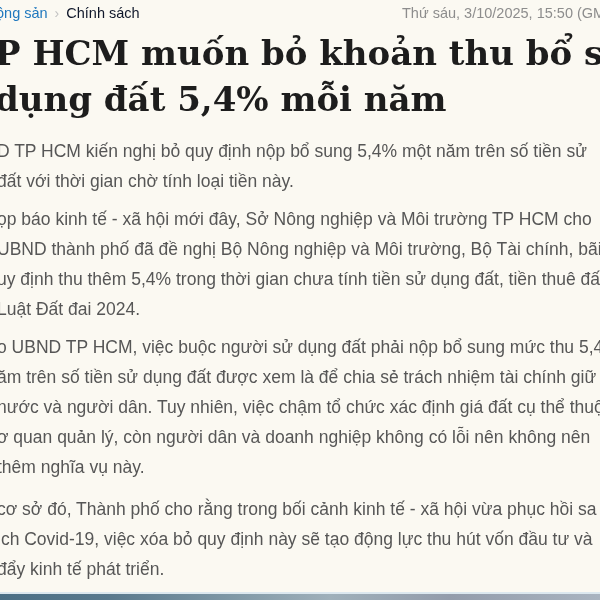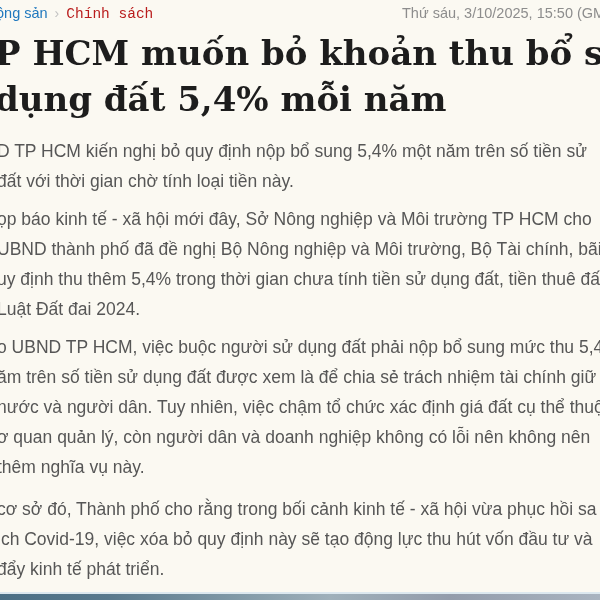--- a/index.html
+++ b/index.html
@@ -19,21 +19,21 @@
     font-size: 14.5px;
     line-height: 20px;
     white-space: nowrap;
   }
   .breadcrumb a {
     text-decoration: none;
     cursor: pointer;
   }
   .crumb-section { color: #1f78be; }
   .crumb-sep { color: #c2c2c2; margin: 0 7px; font-size: 14px; }
-  .crumb-sub { color: #b91c1c; font-family: Liberation Mono, monospace; }
+  .crumb-sub { color: #0f172a; }
   .pub-date {
     position: absolute;
     top: 3px;
     left: 402px;
     font-size: 14.5px;
     line-height: 20px;
     color: #8d8d8d;
     white-space: nowrap;
   }
   

